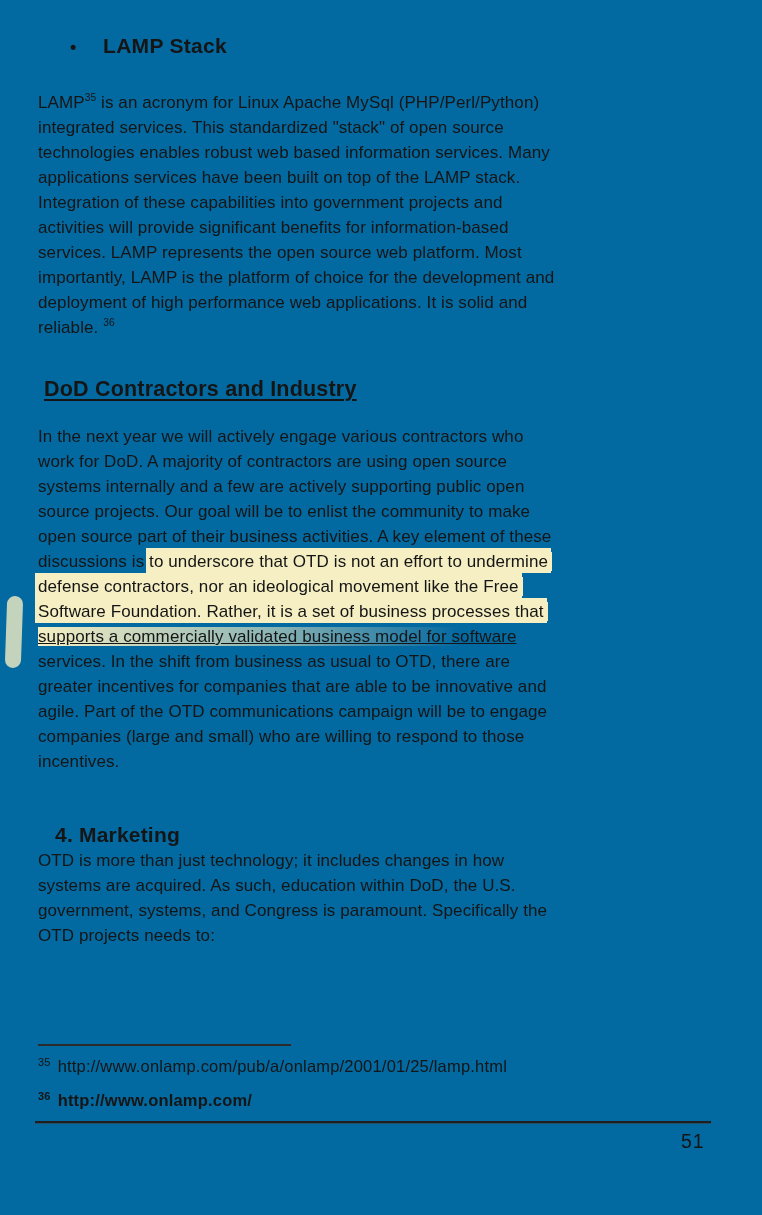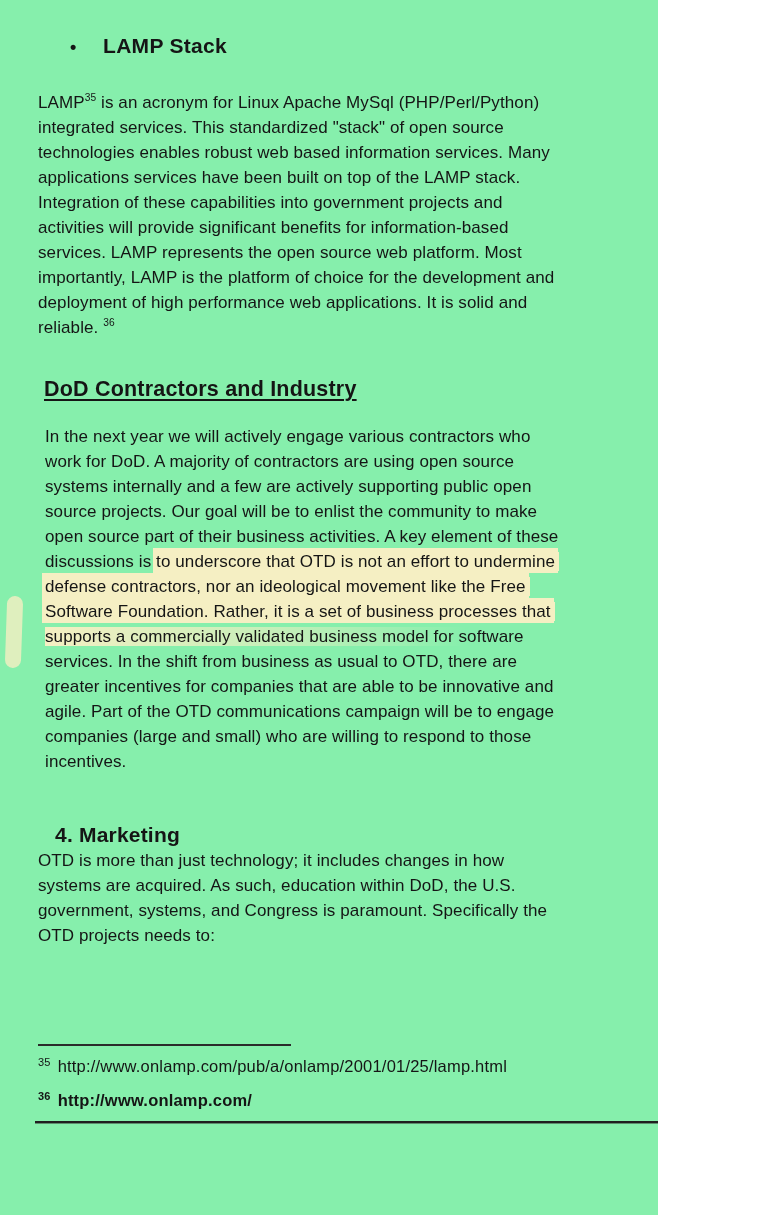--- a/index.html
+++ b/index.html
@@ -1,22 +1,22 @@
 <!DOCTYPE html>
 <html style="--hl-color: #f5efc3;"><head>
 <meta charset="utf-8">
 <style>
   :root { --hl-color: #f5efc3; }
   * { box-sizing: border-box; }
   html, body { margin: 0; padding: 0; background: #ffffff; }
   .page {
     position: relative;
-    width: 658px;
+    width: 762px;
     height: 1215px;
-    background: #86efac;
+    background: #0369a1;
     font-family: "Liberation Sans", sans-serif;
     color: #151515;
     overflow: hidden;
   }
   .bullet-row {
     position: absolute;
     top: 34px;
     left: 70px;
     font-size: 21px;
     font-weight: bold;
@@ -25,21 +25,21 @@
   .bullet-dot { display: inline-block; width: 33px; font-size: 18px; }
   .body-text {
     position: absolute;
     margin: 0;
     font-size: 17px;
     line-height: 25px;
     white-space: nowrap;
     letter-spacing: 0.1px;
   }
   #para-lamp        { top: 90px;  left: 38px; }
-  #para-contractors { top: 424px; left: 38px; margin-left: 7px; }
+  #para-contractors { top: 424px; left: 38px; }
   #para-marketing   { top: 848px; left: 38px; }
   .section-heading {
     position: absolute;
     top: 371px;
     left: 38px;
     margin: 6px;
     font-size: 21.5px;
     font-weight: bold;
     text-decoration: underline;
     text-decoration-thickness: 2px;
@@ -59,20 +59,21 @@
   .hl {
     background: var(--hl-color);
     box-shadow: 4px 0 0 var(--hl-color), -3px 0 0 var(--hl-color),
                 0 -1px 0 3px var(--hl-color);
   }
   .hl-fade {
     background: linear-gradient(90deg,
       var(--hl-color) 0%,
       rgba(245,239,195,0.55) 50%,
       rgba(245,239,195,0.0) 88%);
+    text-decoration: underline;
   }
   .hl-streak {
     position: absolute;
     left: 6px;
     top: 596px;
     width: 16px;
     height: 72px;
     background: var(--hl-color);
     opacity: 0.8;
     border-radius: 8px;

